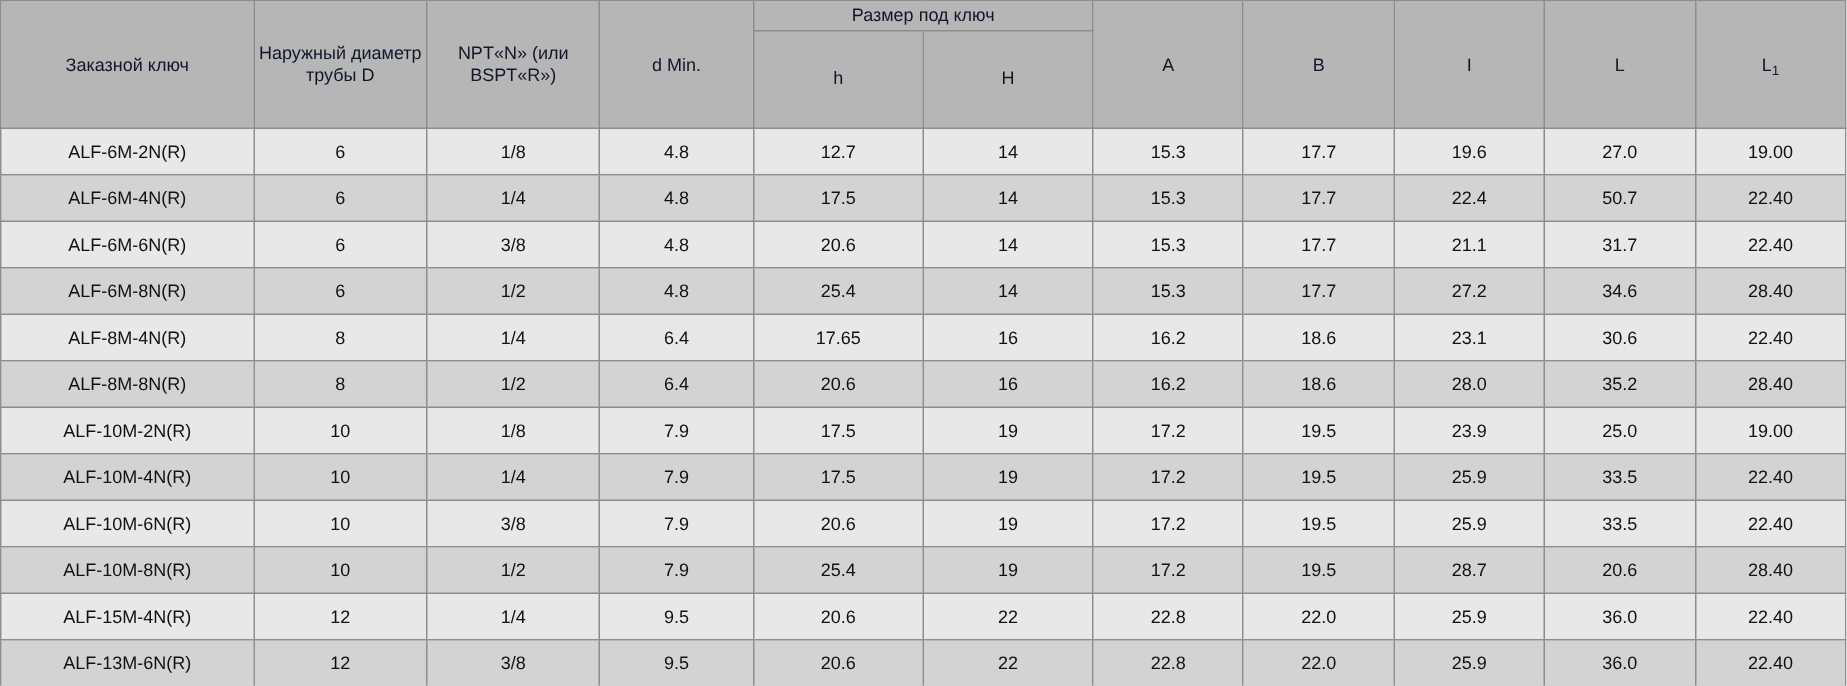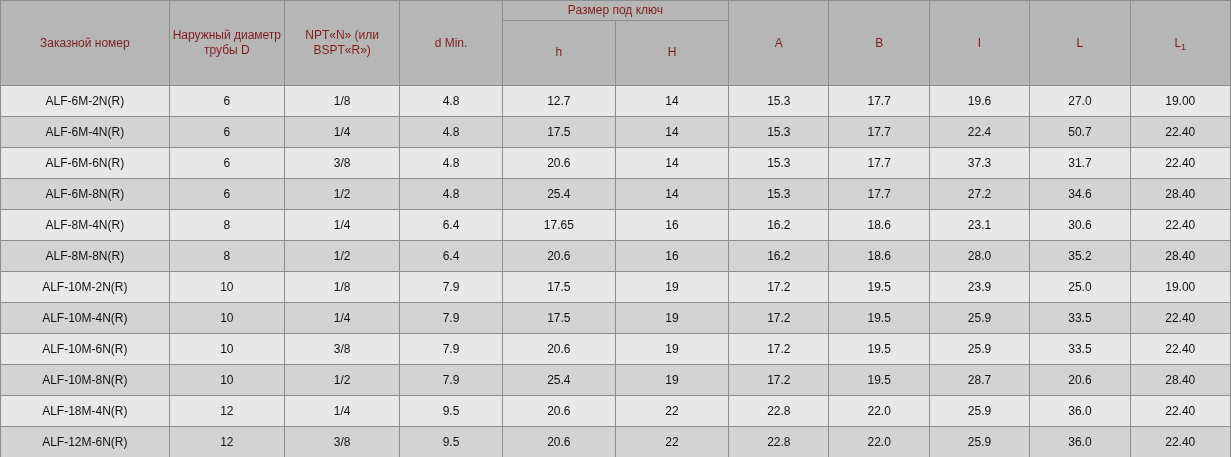--- a/index.html
+++ b/index.html
@@ -28,21 +28,21 @@
     border: 1px solid #8d8d8d;
     font-size: 12px;
     font-weight: normal;
     text-align: center;
     vertical-align: middle;
     padding: 0;
   }
   
   thead th {
     background: #b6b6b6;
-    color: #7f1d1d;
+    color: #0f172a;
     font-weight: bold;
     font-size: 12px;
     line-height: 1.25;
     padding: 3px 2px;
   }
   th.group-label {
     height: 18px;
     font-weight: bold;
   }
   th.tall {
@@ -96,21 +96,21 @@
         <col class="c4">
       <col class="c5">
         <col class="c6">
         <col class="c7">
         <col class="c8">
         <col class="c9">
         <col class="c10">
     </colgroup>
     <thead>
       <tr>
-        <th class="tall" rowspan="2">Заказной номер</th>
+        <th class="tall" rowspan="2">Заказной ключ</th>
         <th class="tall" rowspan="2">Наружный диаметр трубы D</th>
         <th class="tall" rowspan="2">NPT«N» (или BSPT«R»)</th>
         <th class="tall" rowspan="2">d Min.</th>
         <th class="group-label" colspan="2">Размер под ключ</th>
         <th class="tall" rowspan="2">A</th>
         <th class="tall" rowspan="2">B</th>
         <th class="tall" rowspan="2">I</th>
         <th class="tall" rowspan="2">L</th>
         <th class="tall" rowspan="2"><span>L</span><sub>1</sub></th>
       </tr>
@@ -148,21 +148,21 @@
         </tr>
         <tr>
           <td class="first-col">ALF-6M-6N(R)</td>
           <td>6</td>
           <td>3/8</td>
           <td>4.8</td>
           <td>20.6</td>
           <td>14</td>
           <td>15.3</td>
           <td>17.7</td>
-          <td>37.3</td>
+          <td>21.1</td>
           <td>31.7</td>
           <td>22.40</td>
         </tr>
         <tr class="alt">
           <td class="first-col">ALF-6M-8N(R)</td>
           <td>6</td>
           <td>1/2</td>
           <td>4.8</td>
           <td>25.4</td>
           <td>14</td>
@@ -244,34 +244,34 @@
           <td>7.9</td>
           <td>25.4</td>
           <td>19</td>
           <td>17.2</td>
           <td>19.5</td>
           <td>28.7</td>
           <td>20.6</td>
           <td>28.40</td>
         </tr>
         <tr>
-          <td class="first-col">ALF-18M-4N(R)</td>
+          <td class="first-col">ALF-15M-4N(R)</td>
           <td>12</td>
           <td>1/4</td>
           <td>9.5</td>
           <td>20.6</td>
           <td>22</td>
           <td>22.8</td>
           <td>22.0</td>
           <td>25.9</td>
           <td>36.0</td>
           <td>22.40</td>
         </tr>
         <tr class="alt">
-          <td class="first-col">ALF-12M-6N(R)</td>
+          <td class="first-col">ALF-13M-6N(R)</td>
           <td>12</td>
           <td>3/8</td>
           <td>9.5</td>
           <td>20.6</td>
           <td>22</td>
           <td>22.8</td>
           <td>22.0</td>
           <td>25.9</td>
           <td>36.0</td>
           <td>22.40</td>

